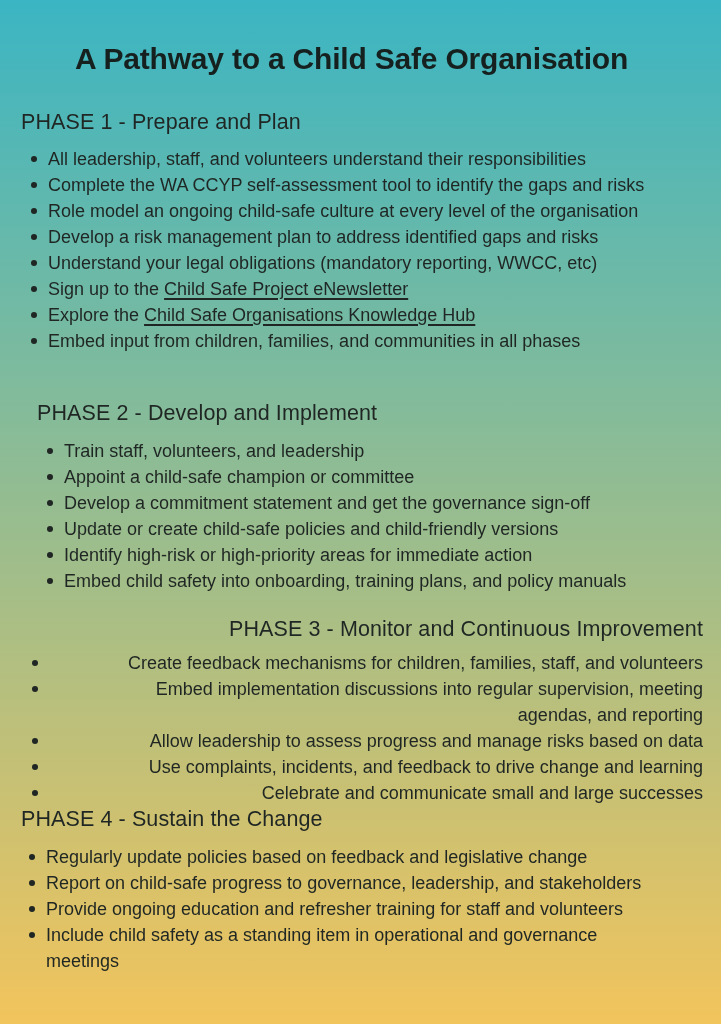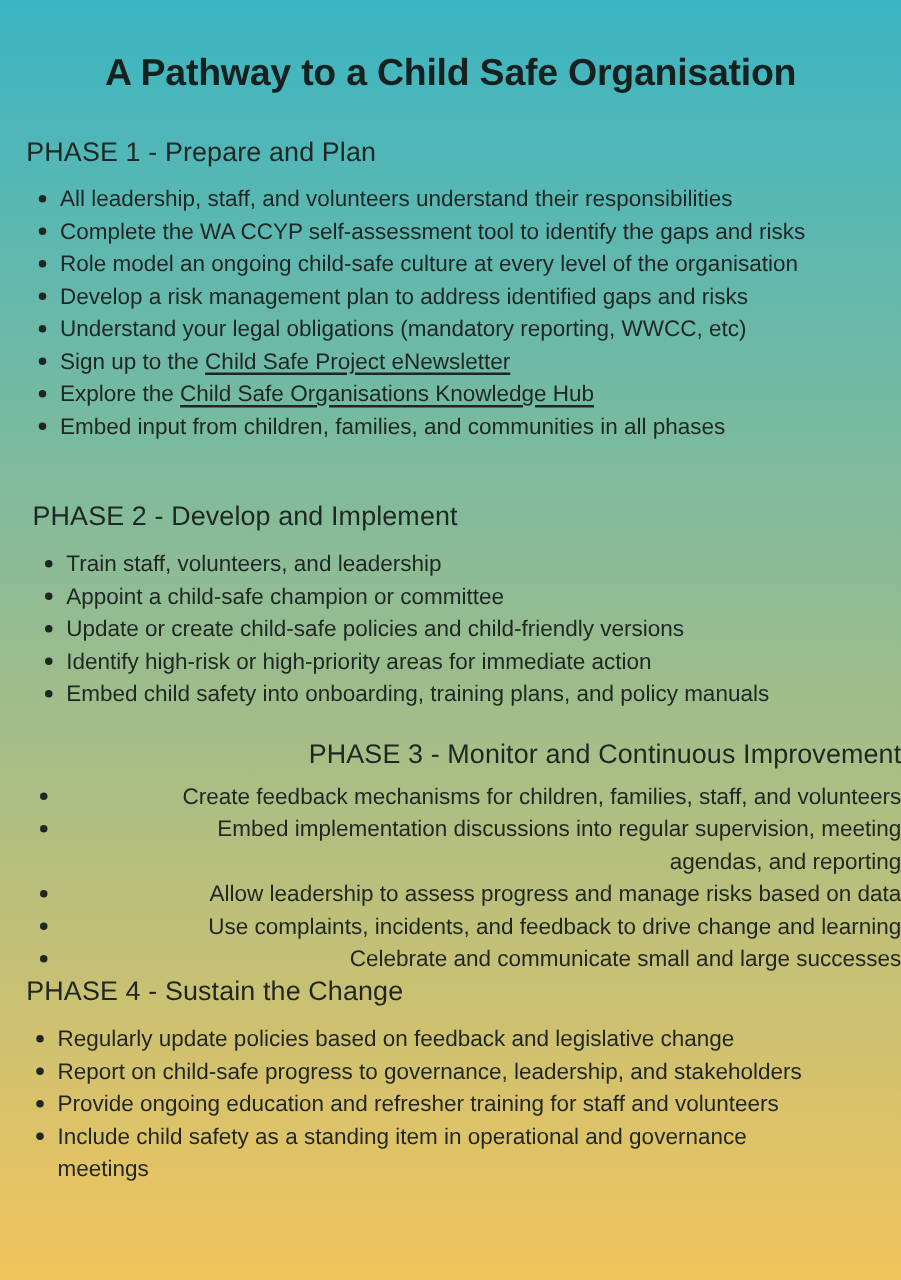--- a/index.html
+++ b/index.html
@@ -10,21 +10,21 @@
   * { box-sizing: border-box; }
   html, body { margin: 0; padding: 0; }
   body {
     width: 721px;
     height: 1024px;
     overflow: hidden;
     background: linear-gradient(180deg, var(--grad-top) 0%, var(--grad-bottom) 100%);
     font-family: "Liberation Sans", "DejaVu Sans", sans-serif;
     color: var(--text);
   }
-  .poster { width: 721px; height: 744px; }
+  .poster { width: 721px; height: 744px; padding-right: 18px; }
   h1.title {
     margin: 0;
     padding-top: 42px;
     text-align: center;
     font-size: 30px;
     line-height: 34px;
     font-weight: 700;
     letter-spacing: -0.2px;
     color: #15201f;
   }
@@ -49,21 +49,21 @@
     content: "";
     position: absolute;
     left: -17px;
     top: 10px;
     width: 6px;
     height: 6px;
     border-radius: 50%;
     background: currentColor;
   }
   .phase-1 { margin-top: 33px; }
-  .phase-2 { margin-top: 46px; }
+  .phase-2 { margin-top: 46px; margin-left: 11px; }
   .phase-3 { margin-top: 22px; text-align: right; }
   .phase-4 { }
   .phase-1 h2 { margin-left: 21px; }
   .phase-2 h2 { margin-left: 26px; }
   .phase-3 h2 { margin-left: 26px; }
   .phase-4 h2 { margin-left: 21px; }
   .phase-1 ul { padding-left: 48px; margin-top: 11px; }
   .phase-2 ul { padding-left: 53px; }
   .phase-3 ul { padding-left: 49px; }
   .phase-3 ul { margin-top: 8px; }
@@ -93,20 +93,21 @@
           <li><span>Sign up to the </span><span class="link">Child Safe Project eNewsletter</span></li>
           <li><span>Explore the </span><span class="link">Child Safe Organisations Knowledge Hub</span></li>
           <li><span>Embed input from children, families, and communities in all phases</span></li>
         </ul>
       </section>
       <section class="phase phase-2">
         <h2>PHASE 2 - Develop and Implement</h2>
         <ul>
           <li><span>Train staff, volunteers, and leadership</span></li>
           <li><span>Appoint a child-safe champion or committee</span></li>
+          <li><span>Develop a commitment statement and get the governance sign-off</span></li>
           <li><span>Update or create child-safe policies and child-friendly versions</span></li>
           <li><span>Identify high-risk or high-priority areas for immediate action</span></li>
           <li><span>Embed child safety into onboarding, training plans, and policy manuals</span></li>
         </ul>
       </section>
       <section class="phase phase-3">
         <h2>PHASE 3 - Monitor and Continuous Improvement</h2>
         <ul>
           <li><span>Create feedback mechanisms for children, families, staff, and volunteers</span></li>
           <li><span>Embed implementation discussions into regular supervision, meeting</span><br><span>agendas, and reporting</span></li>

